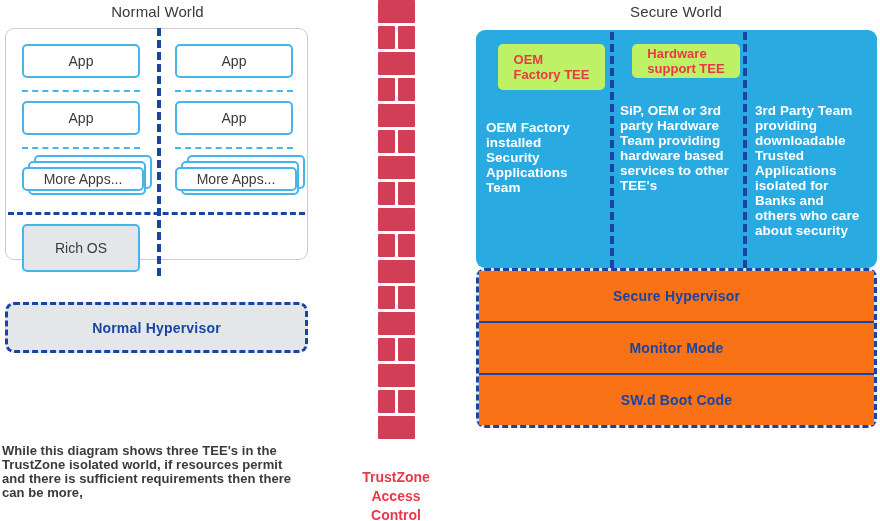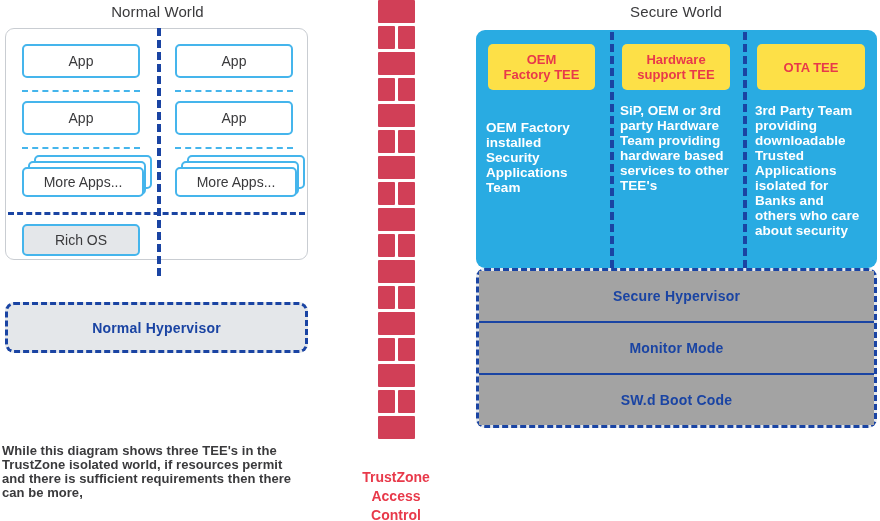--- a/index.html
+++ b/index.html
@@ -96,21 +96,21 @@
     border: 2px solid #45b5ec;
     border-radius: 5px;
     background: #ffffff;
     width: 118px;
     height: 34px;
   }
   .stack .sheet.s3 { left: 12px; top: 0px; }
   .stack .sheet.s2 { left: 6px;  top: 6px; }
   .stack .sheet.s1 {
     left: 0px; top: 12px;
-    width: 122px; height: 30px;
+    width: 122px; height: 24px;
     display: flex;
     align-items: center;
     justify-content: center;
     font-size: 14px;
     color: #3a3a3c;
   }
 
   
   .os-box {
     position: absolute;
@@ -141,21 +141,21 @@
     letter-spacing: 0.2px;
     margin-top: 32px;
   }
   
   .plat-inner {
     position: absolute;
     box-sizing: border-box;
     border: 1px solid #1a44a3;
     border-left: none;
     border-right: none;
-    background: #a3a3a3;
+    background: #f97316;
     color: #1a44a3;
     font-size: 14px;
     font-weight: 700;
     display: flex;
     align-items: center;
     justify-content: center;
     letter-spacing: 0.2px;
   }
 
   
@@ -171,31 +171,31 @@
   .tee-col-div {
     position: absolute;
     width: 0;
     border-left: 4px dashed #1a44a3;
     top: 32px;
     height: 236px;
   }
   .tee-header {
     position: absolute;
     box-sizing: border-box;
-    background: #fde047;
+    background: #bef264;
     border-radius: 5px;
     color: #e8394a;
     font-size: 13px;
     font-weight: 700;
     line-height: 15px;
-    text-align: center;
     display: flex;
     align-items: center;
     justify-content: center;
     padding: 0 4px;
+    margin-left: 10px;
   }
   .tee-desc {
     position: absolute;
     color: #ffffff;
     font-size: 13.5px;
     font-weight: 700;
     line-height: 15px;
     letter-spacing: 0.05px;
   }
 
@@ -276,21 +276,21 @@
   <div class="app-box" style="left:22px; top:44px; width:118px; height:34px;">App</div>
   <div class="hdiv-light" style="left:22px; top:90px; width:118px;"></div>
   <div class="app-box" style="left:22px; top:101px; width:118px; height:34px;">App</div>
   <div class="hdiv-light" style="left:22px; top:147px; width:118px;"></div>
   <div class="stack" style="left:22px; top:155px;">
     <div class="sheet s3"></div>
     <div class="sheet s2"></div>
     <div class="sheet s1">More Apps...</div>
   </div>
   <div class="hdiv-dark" style="left:8px; top:212px; width:297px;"></div>
-  <div class="os-box" style="left:22px; top:224px; width:118px; height:32px;">Rich OS</div>
+  <div class="os-box" style="left:22px; top:224px; width:118px; height:48px;">Rich OS</div>
 
   <div class="app-box" style="left:175px; top:44px; width:118px; height:34px;">App</div>
   <div class="hdiv-light" style="left:175px; top:90px; width:118px;"></div>
   <div class="app-box" style="left:175px; top:101px; width:118px; height:34px;">App</div>
   <div class="hdiv-light" style="left:175px; top:147px; width:118px;"></div>
   <div class="stack" style="left:175px; top:155px;">
     <div class="sheet s3"></div>
     <div class="sheet s2"></div>
     <div class="sheet s1">More Apps...</div>
   </div>
@@ -368,31 +368,26 @@
   </div>
 
   <div id="secure-panel"></div>
 
   <div class="tee-header" style="left:488px; top:44px; width:107px; height:46px;">
     <div>
       <div>OEM</div>
       <div>Factory TEE</div>
     </div>
   </div>
-  <div class="tee-header" style="left:622px; top:44px; width:108px; height:46px;">
+  <div class="tee-header" style="left:622px; top:44px; width:108px; height:34px;">
     <div>
       <div>Hardware</div>
       <div>support TEE</div>
     </div>
   </div>
-  <div class="tee-header" style="left:757px; top:44px; width:108px; height:46px;">
-    <div>
-      <div>OTA TEE</div>
-    </div>
-  </div>
 
   <div class="tee-desc" style="left:486px; top:120px; width:106px;">OEM Factory installed Security Applications Team</div>
   <div class="tee-desc" style="left:620px; top:103px; width:110px;">SiP, OEM or 3rd party Hardware Team providing hardware based services to other TEE's</div>
   <div class="tee-desc" style="left:755px; top:103px; width:112px;">3rd Party Team providing downloadable Trusted Applications isolated for Banks and others who care about security</div>
 
   <div class="tee-col-div" style="left:610px;"></div>
   <div class="tee-col-div" style="left:743px;"></div>
 
   <div id="secure-plat-group">
     <div class="plat-inner" style="left:0px; top:0px; width:395px; height:51px; border-top:none;">Secure Hypervisor</div>

